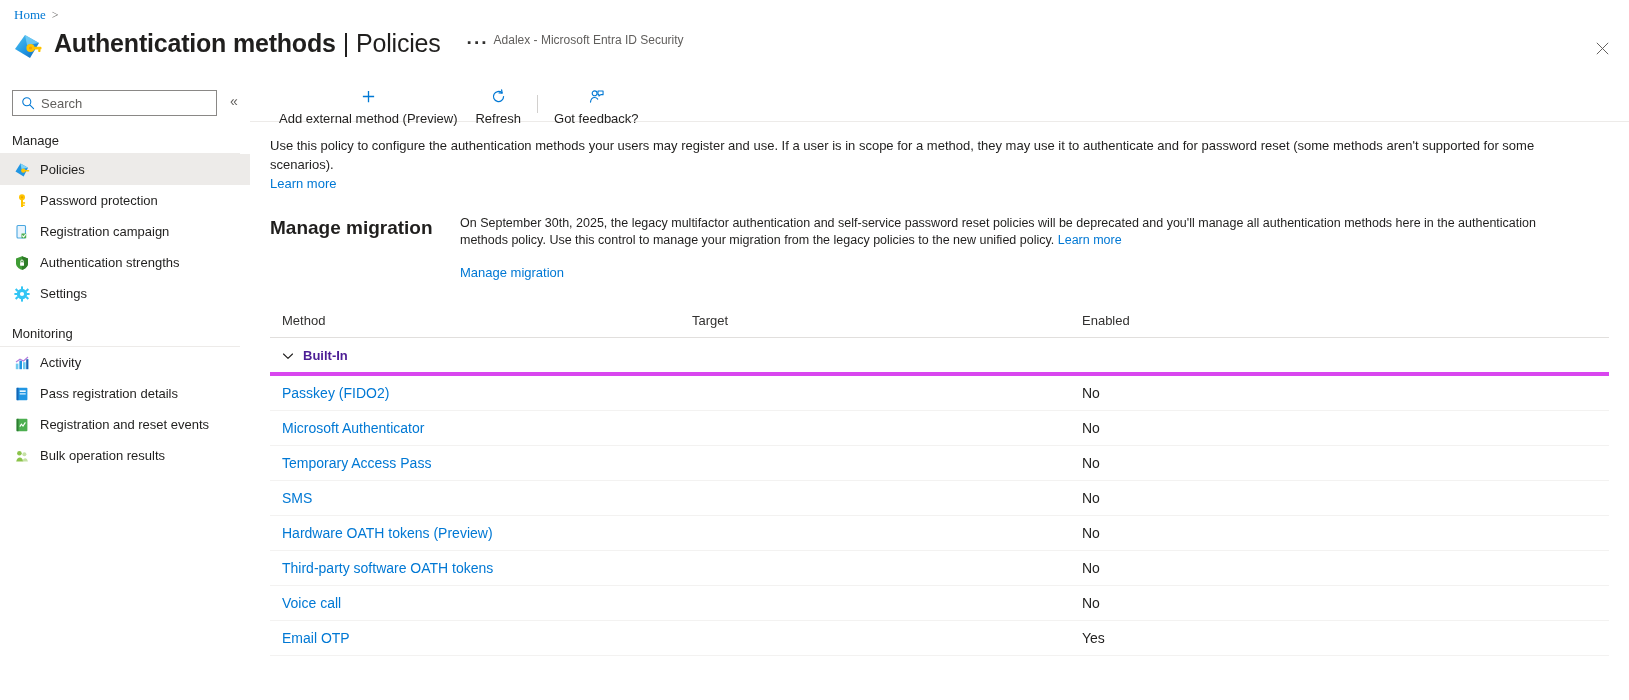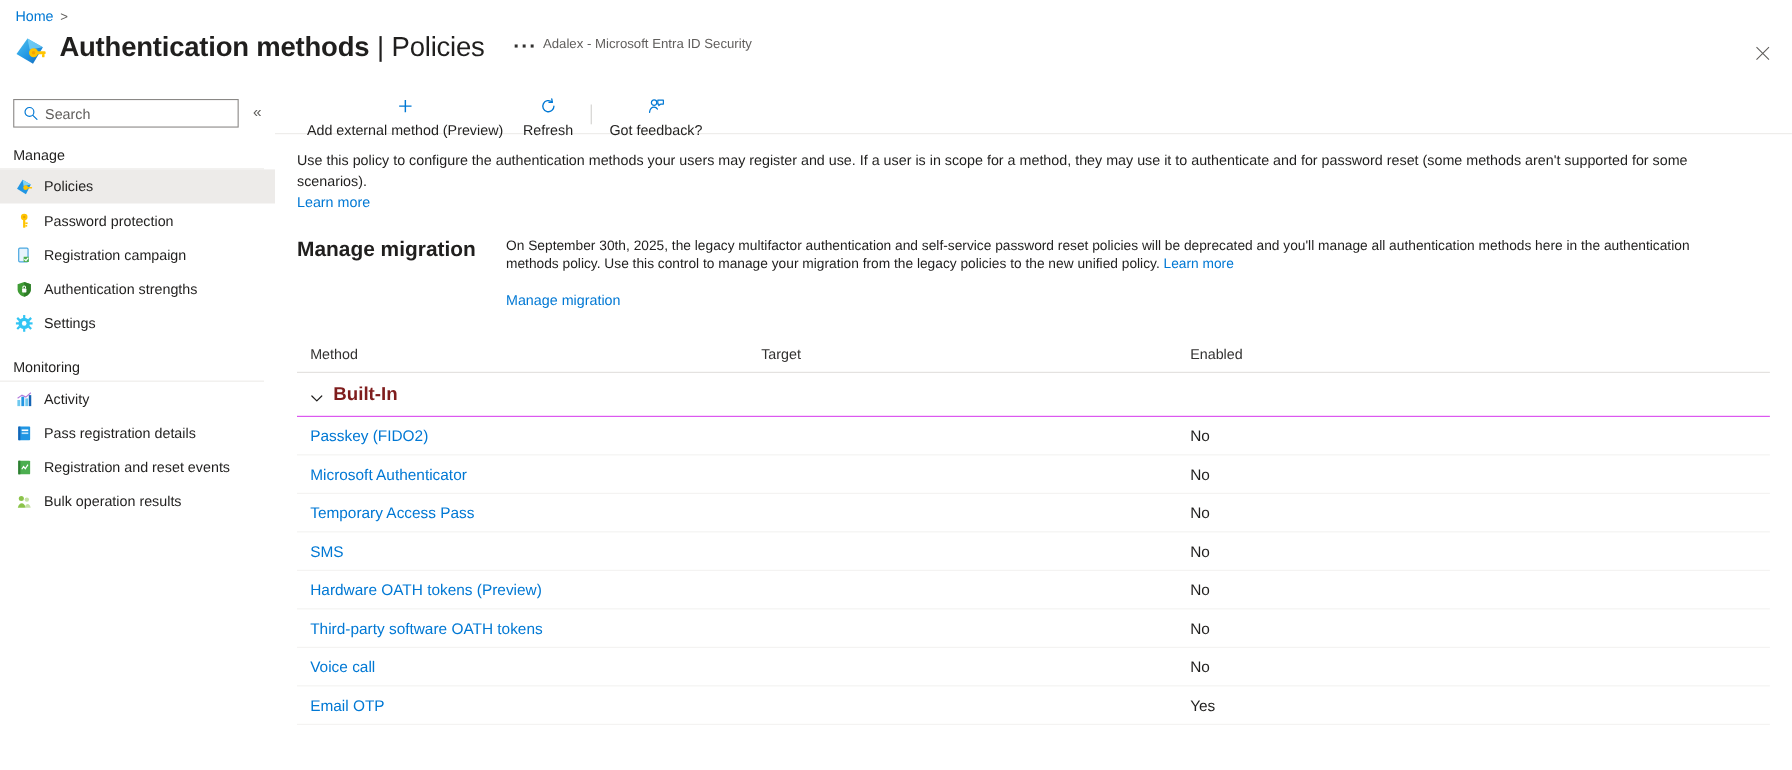--- a/index.html
+++ b/index.html
@@ -14,20 +14,21 @@
     -webkit-font-smoothing: antialiased;
   }
 
   .portal { position: relative; width: 1629px; height: 700px; background:#fff; }
 
   
   .breadcrumb {
     position: absolute; left: 14px; top: 6px;
     font-size: 13px; display: flex; align-items: center; gap: 6px;
     line-height: 18px;
+    font-family: Liberation Serif, serif;
   }
   .breadcrumb .crumb-link { color: #0078d4; cursor: pointer; }
   .breadcrumb .crumb-sep { color: #605e5c; font-size: 12px; }
 
   
   .title-row {
     position: absolute; left: 12px; top: 28px;
     display: flex; align-items: flex-start; gap: 10px;
   }
   .title-icon { width: 32px; height: 32px; margin-top: 3px; flex: 0 0 32px; }
@@ -131,22 +132,22 @@
   table.methods { width: 100%; border-collapse: collapse; table-layout: fixed; }
   table.methods th {
     text-align: left; font-size: 13px; font-weight: 400; color: #323130;
     padding: 0 0 9px 12px; border-bottom: 1px solid #e1dfdd;
   }
   table.methods th.col-method { width: 410px; }
   table.methods th.col-target { width: 390px; }
   table.methods th.col-enabled { width: auto; }
 
   tr.group-row td {
-    padding: 10px 0 9px 12px; border-bottom: 1px solid #d946ef;
-    font-size: 17px; font-weight: 600; color: #7f1d1d;
+    padding: 10px 0 9px 12px; border-bottom: 4px solid #d946ef;
+    font-size: 13px; font-weight: 600; color: #4c1d95;
   }
   .group-cell { display: flex; align-items: center; gap: 9px; cursor: pointer; }
   .chev { width: 12px; height: 12px; flex:0 0 12px; color:#201f1e; display:block; }
 
   tr.method-row td {
     padding: 9px 0 9px 12px; border-bottom: 1px solid #f3f2f1;
     font-size: 14px; color: #201f1e; height: 31px;
   }
   .method-link { color: #0078d4; cursor: pointer; }
 </style>

